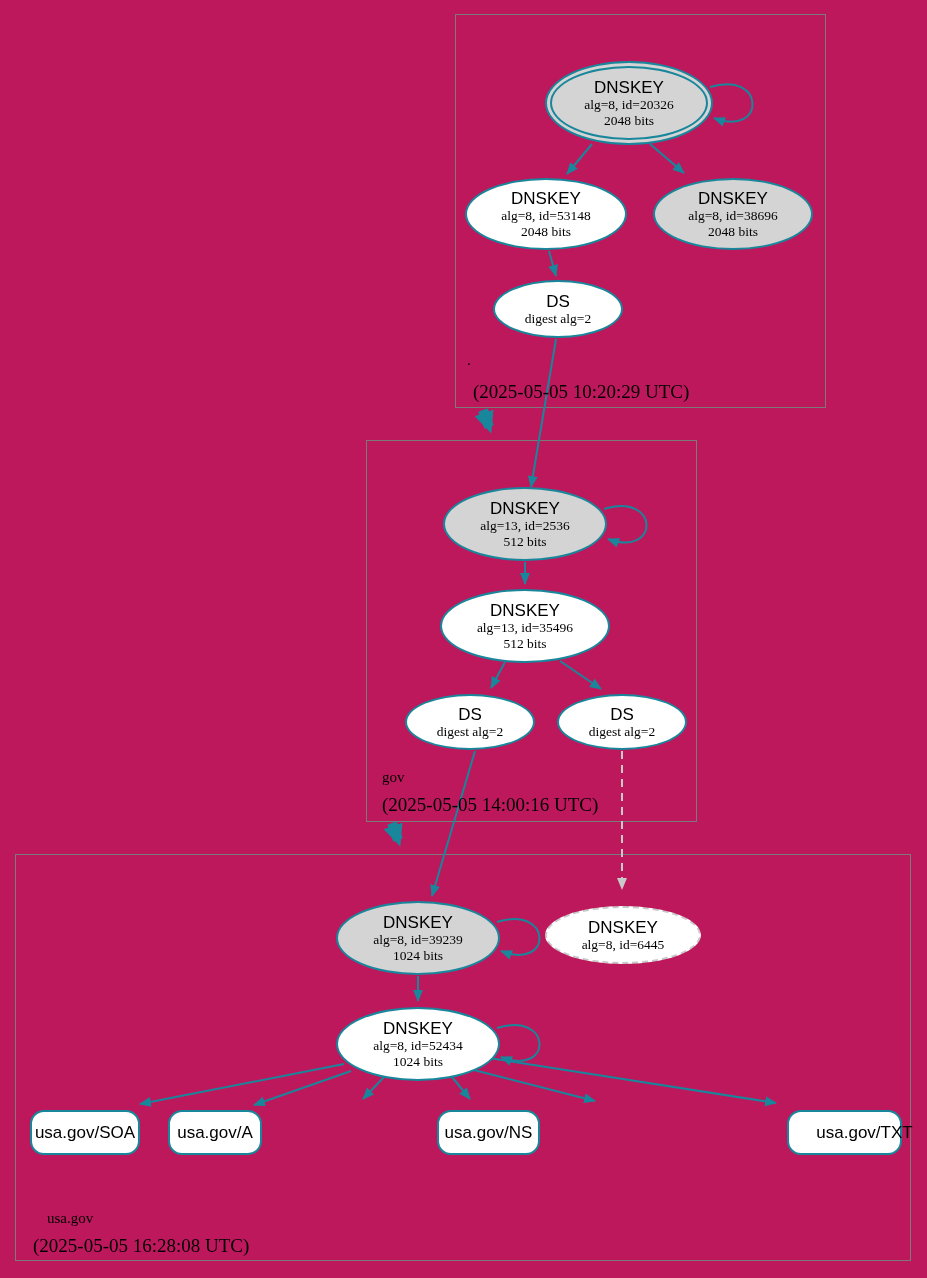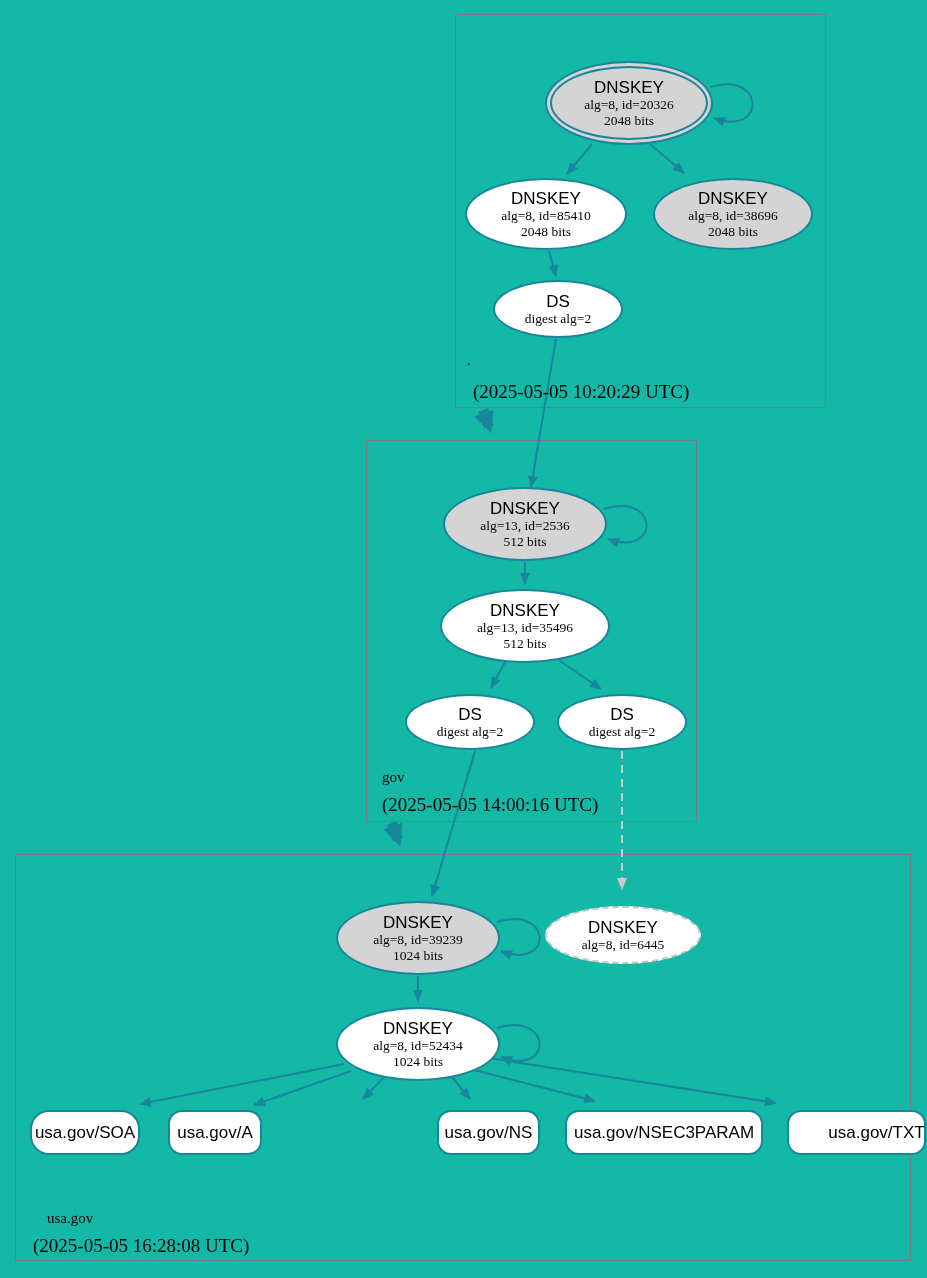--- a/index.html
+++ b/index.html
@@ -1,17 +1,17 @@
 <!DOCTYPE html>
 <html><head>
 <meta charset="utf-8">
 <style>
   html,body{margin:0;padding:0;background:#ffffff;}
   #canvas{
-    position:relative;width:927px;height:1278px;background:#14b8a6;overflow:hidden;
+    position:relative;width:927px;height:1278px;background:#be185d;overflow:hidden;
     font-family:"Liberation Serif",serif;
   }
   .cluster{
     position:absolute;border:1px solid #7a7a7a;background:transparent;box-sizing:border-box;
   }
   #edges{position:absolute;left:0;top:0;width:927px;height:1278px;z-index:2;pointer-events:none;}
   .node{
     position:absolute;box-sizing:border-box;border:2.5px solid #18869b;border-radius:50%;
     background:#ffffff;display:flex;flex-direction:column;align-items:center;justify-content:center;
     text-align:center;z-index:3;line-height:1.12;
@@ -81,21 +81,21 @@
   </svg>
 
   <div class="node gray" style="left:545px;top:61px;width:168px;height:84px;">
     <div class="inner-ring"></div>
     <div class="title">DNSKEY</div>
     <div class="detail">alg=8, id=20326</div>
     <div class="detail">2048 bits</div>
   </div>
   <div class="node" style="left:465px;top:178px;width:162px;height:72px;">
     <div class="title">DNSKEY</div>
-    <div class="detail">alg=8, id=85410</div>
+    <div class="detail">alg=8, id=53148</div>
     <div class="detail">2048 bits</div>
   </div>
   <div class="node gray" style="left:653px;top:178px;width:160px;height:72px;">
     <div class="title">DNSKEY</div>
     <div class="detail">alg=8, id=38696</div>
     <div class="detail">2048 bits</div>
   </div>
   <div class="node" style="left:493px;top:280px;width:130px;height:58px;border-width:2px;">
     <div class="title">DS</div>
     <div class="detail">digest alg=2</div>
@@ -132,22 +132,21 @@
   <div class="node missing" style="left:545px;top:906px;width:156px;height:58px;">
     <div class="title">DNSKEY</div>
     <div class="detail">alg=8, id=6445</div>
   </div>
   <div class="node" style="left:336px;top:1007px;width:164px;height:74px;">
     <div class="title">DNSKEY</div>
     <div class="detail">alg=8, id=52434</div>
     <div class="detail">1024 bits</div>
   </div>
 
-  <div class="rrset" style="left:30px;width:110px;border-radius:19px;">usa.gov/SOA</div>
+  <div class="rrset" style="left:30px;width:110px;">usa.gov/SOA</div>
   <div class="rrset" style="left:168px;width:94px;">usa.gov/A</div>
   <div class="rrset" style="left:437px;width:103px;">usa.gov/NS</div>
-  <div class="rrset" style="left:565px;width:198px;">usa.gov/NSEC3PARAM</div>
-  <div class="rrset" style="left:787px;width:139px;padding-left:40px;">usa.gov/TXT</div>
+  <div class="rrset" style="left:787px;width:115px;padding-left:40px;">usa.gov/TXT</div>
 
   <div class="zone-name" style="left:33px;top:1210px;margin-left:14px;">usa.gov</div>
   <div class="zone-ts" style="left:33px;top:1235px;">(2025-05-05 16:28:08 UTC)</div>
 
 </div>
 
 </body></html>

